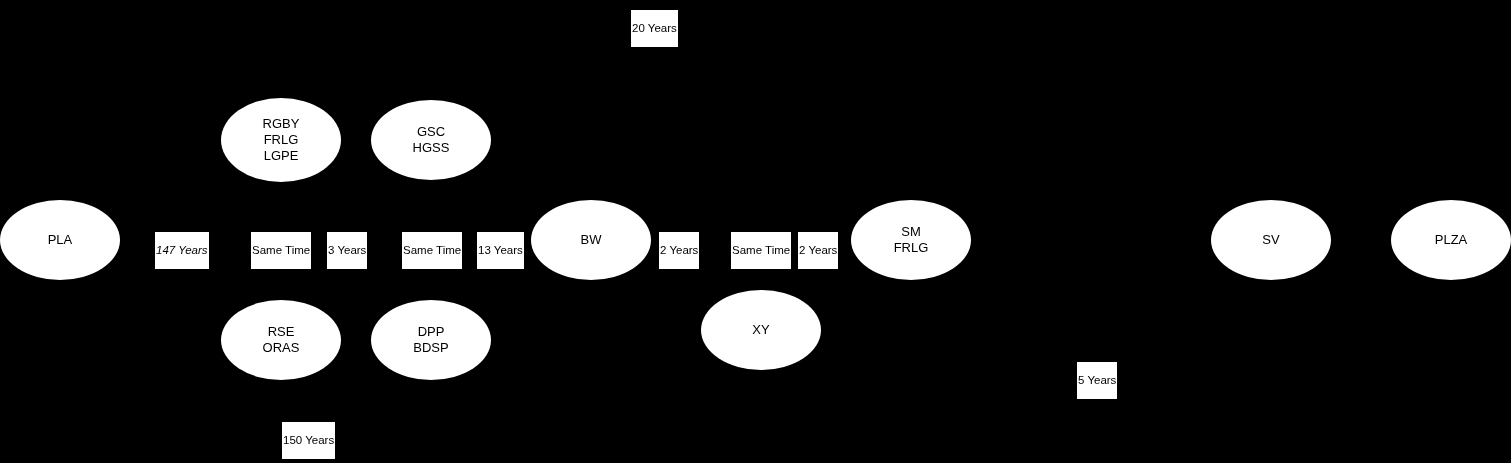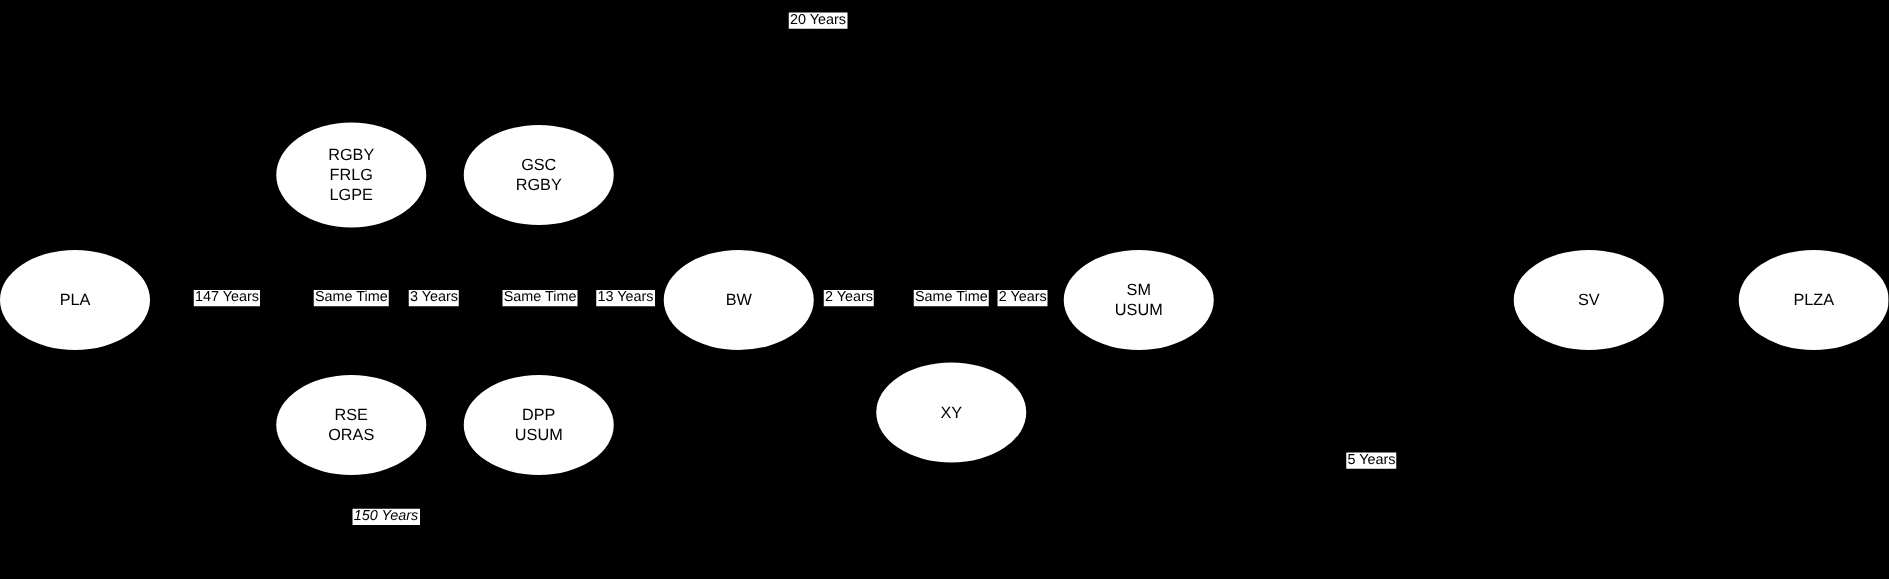--- a/index.html
+++ b/index.html
@@ -35,69 +35,69 @@
     display: block;
   }
   .edge-label {
     position: absolute;
     background: #ffffff;
     color: #000000;
     font-family: "Liberation Sans", sans-serif;
     font-size: 11.5px;
     line-height: 13px;
     white-space: nowrap;
-    padding: 0 1px;
+    padding: 12px 1px;
     box-sizing: border-box;
   }
 </style>
 </head>
 <body>
 
 <div id="canvas">
 
 <div class="node" style="left: 0px; top: 200px; width: 120px; height: 80px;">
       <span class="node-label">PLA</span>
     </div>
     <div class="node" style="left: 221px; top: 98px; width: 120px; height: 84px;">
       <span class="node-label">RGBY
 FRLG
 LGPE</span>
     </div>
     <div class="node" style="left: 371px; top: 100px; width: 120px; height: 80px;">
       <span class="node-label">GSC
-RGBY</span>
+HGSS</span>
     </div>
     <div class="node" style="left: 221px; top: 300px; width: 120px; height: 80px;">
       <span class="node-label">RSE
 ORAS</span>
     </div>
     <div class="node" style="left: 371px; top: 300px; width: 120px; height: 80px;">
       <span class="node-label">DPP
-USUM</span>
+BDSP</span>
     </div>
     <div class="node" style="left: 531px; top: 200px; width: 120px; height: 80px;">
       <span class="node-label">BW</span>
     </div>
     <div class="node" style="left: 701px; top: 290px; width: 120px; height: 80px; text-align: center;">
       <span class="node-label">XY</span>
     </div>
     <div class="node" style="left: 851px; top: 200px; width: 120px; height: 80px;">
       <span class="node-label">SM
-USUM</span>
+FRLG</span>
     </div>
     <div class="node" style="left: 1211px; top: 200px; width: 120px; height: 80px;">
       <span class="node-label">SV</span>
     </div>
     <div class="node" style="left: 1391px; top: 200px; width: 120px; height: 80px; text-align: center;">
       <span class="node-label">PLZA</span>
     </div>
-    <div class="edge-label" style="left: 155px; top: 232px;">147 Years</div>
+    <div class="edge-label" style="left: 155px; top: 232px; font-style: italic;">147 Years</div>
     <div class="edge-label" style="left: 251px; top: 232px;">Same Time</div>
     <div class="edge-label" style="left: 327px; top: 232px;">3 Years</div>
     <div class="edge-label" style="left: 402px; top: 232px;">Same Time</div>
     <div class="edge-label" style="left: 477px; top: 232px;">13 Years</div>
     <div class="edge-label" style="left: 659px; top: 232px;">2 Years</div>
     <div class="edge-label" style="left: 731px; top: 232px;">Same Time</div>
     <div class="edge-label" style="left: 798px; top: 232px;">2 Years</div>
     <div class="edge-label" style="left: 631px; top: 10px;">20 Years</div>
     <div class="edge-label" style="left: 1077px; top: 362px;">5 Years</div>
-    <div class="edge-label" style="left: 282px; top: 407px; font-style: italic;">150 Years</div>
+    <div class="edge-label" style="left: 282px; top: 422px;">150 Years</div>
   </div>
 
 </body></html>

